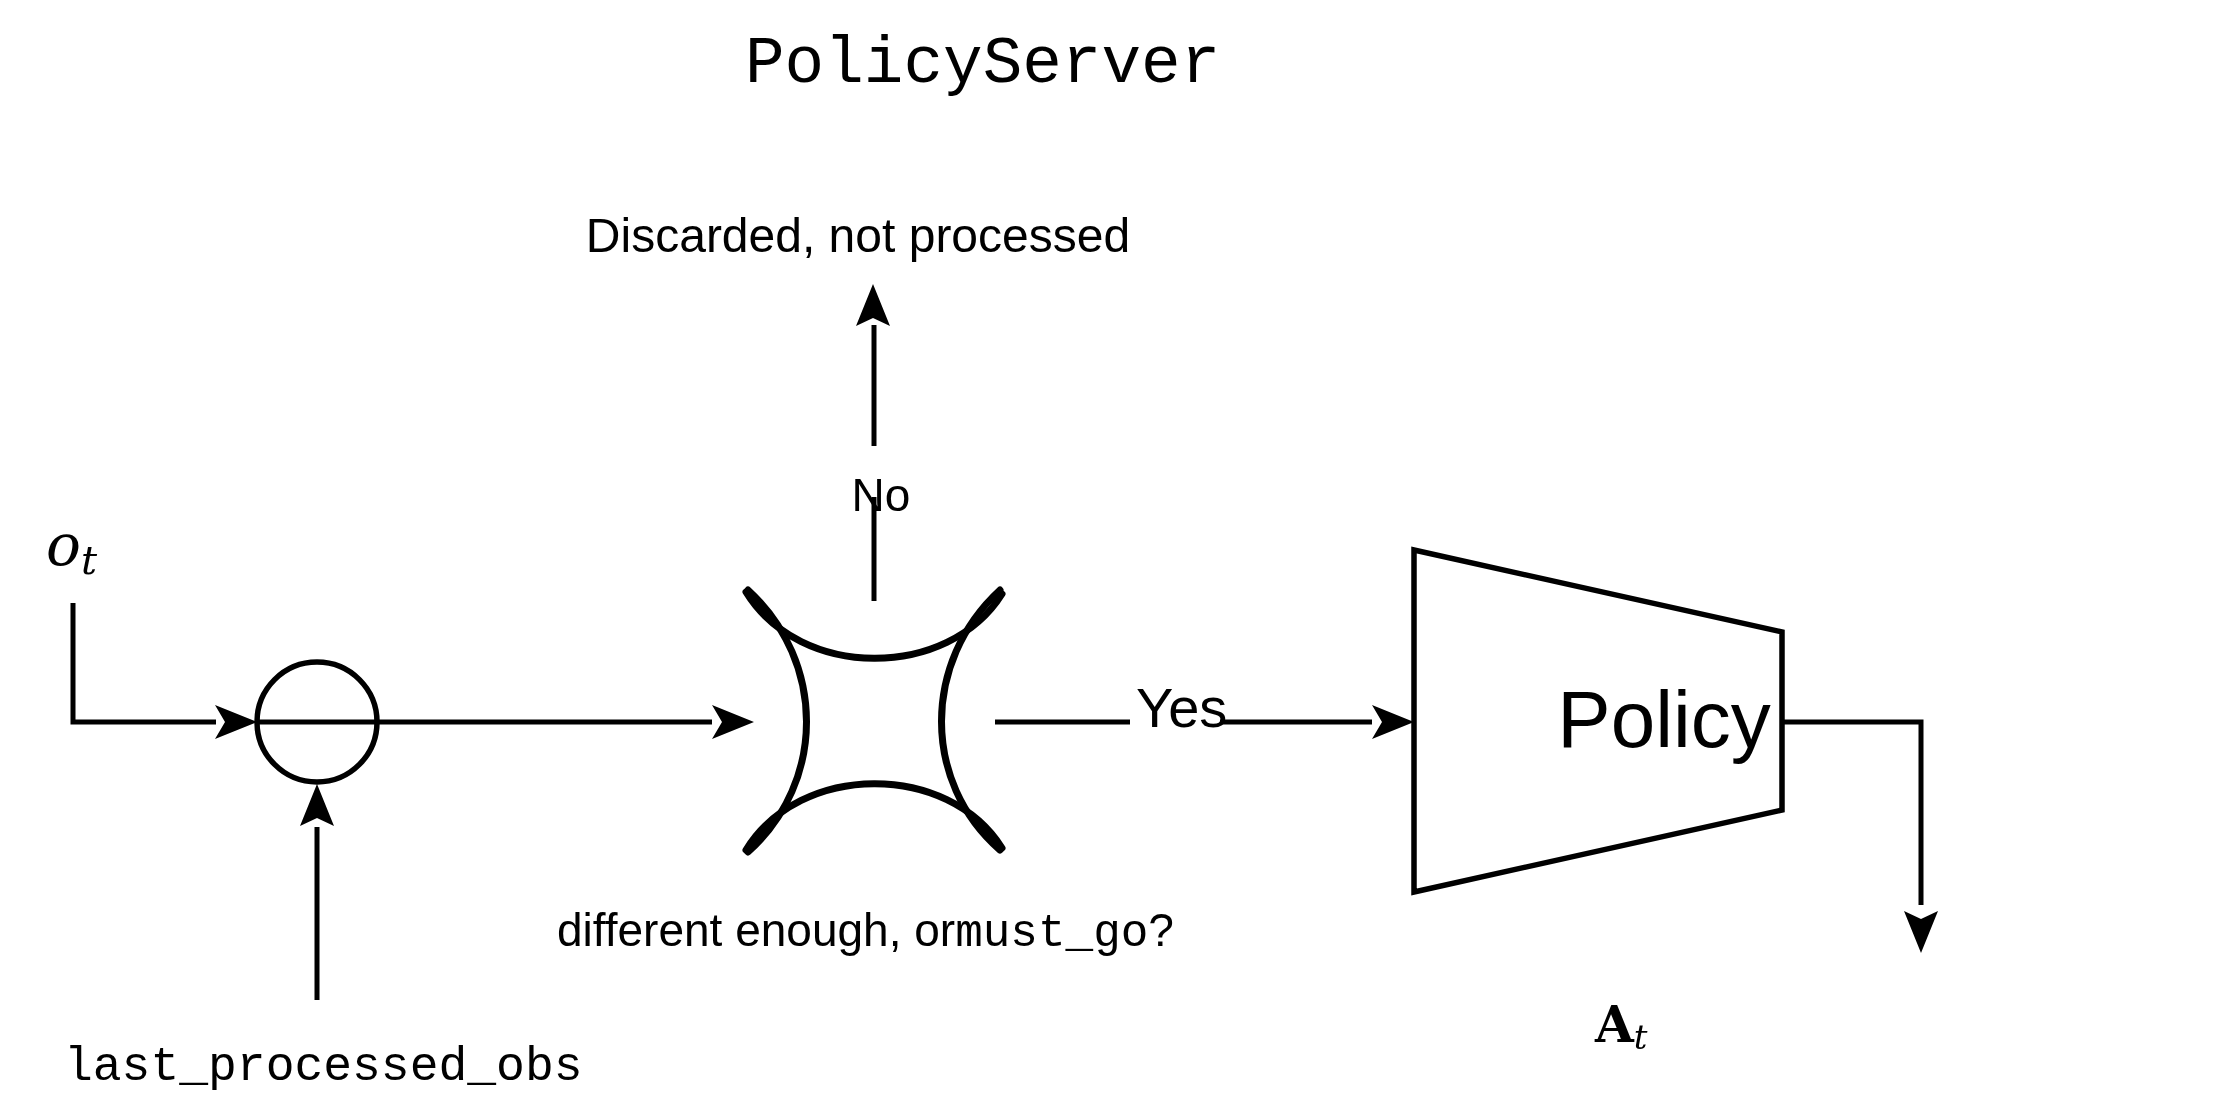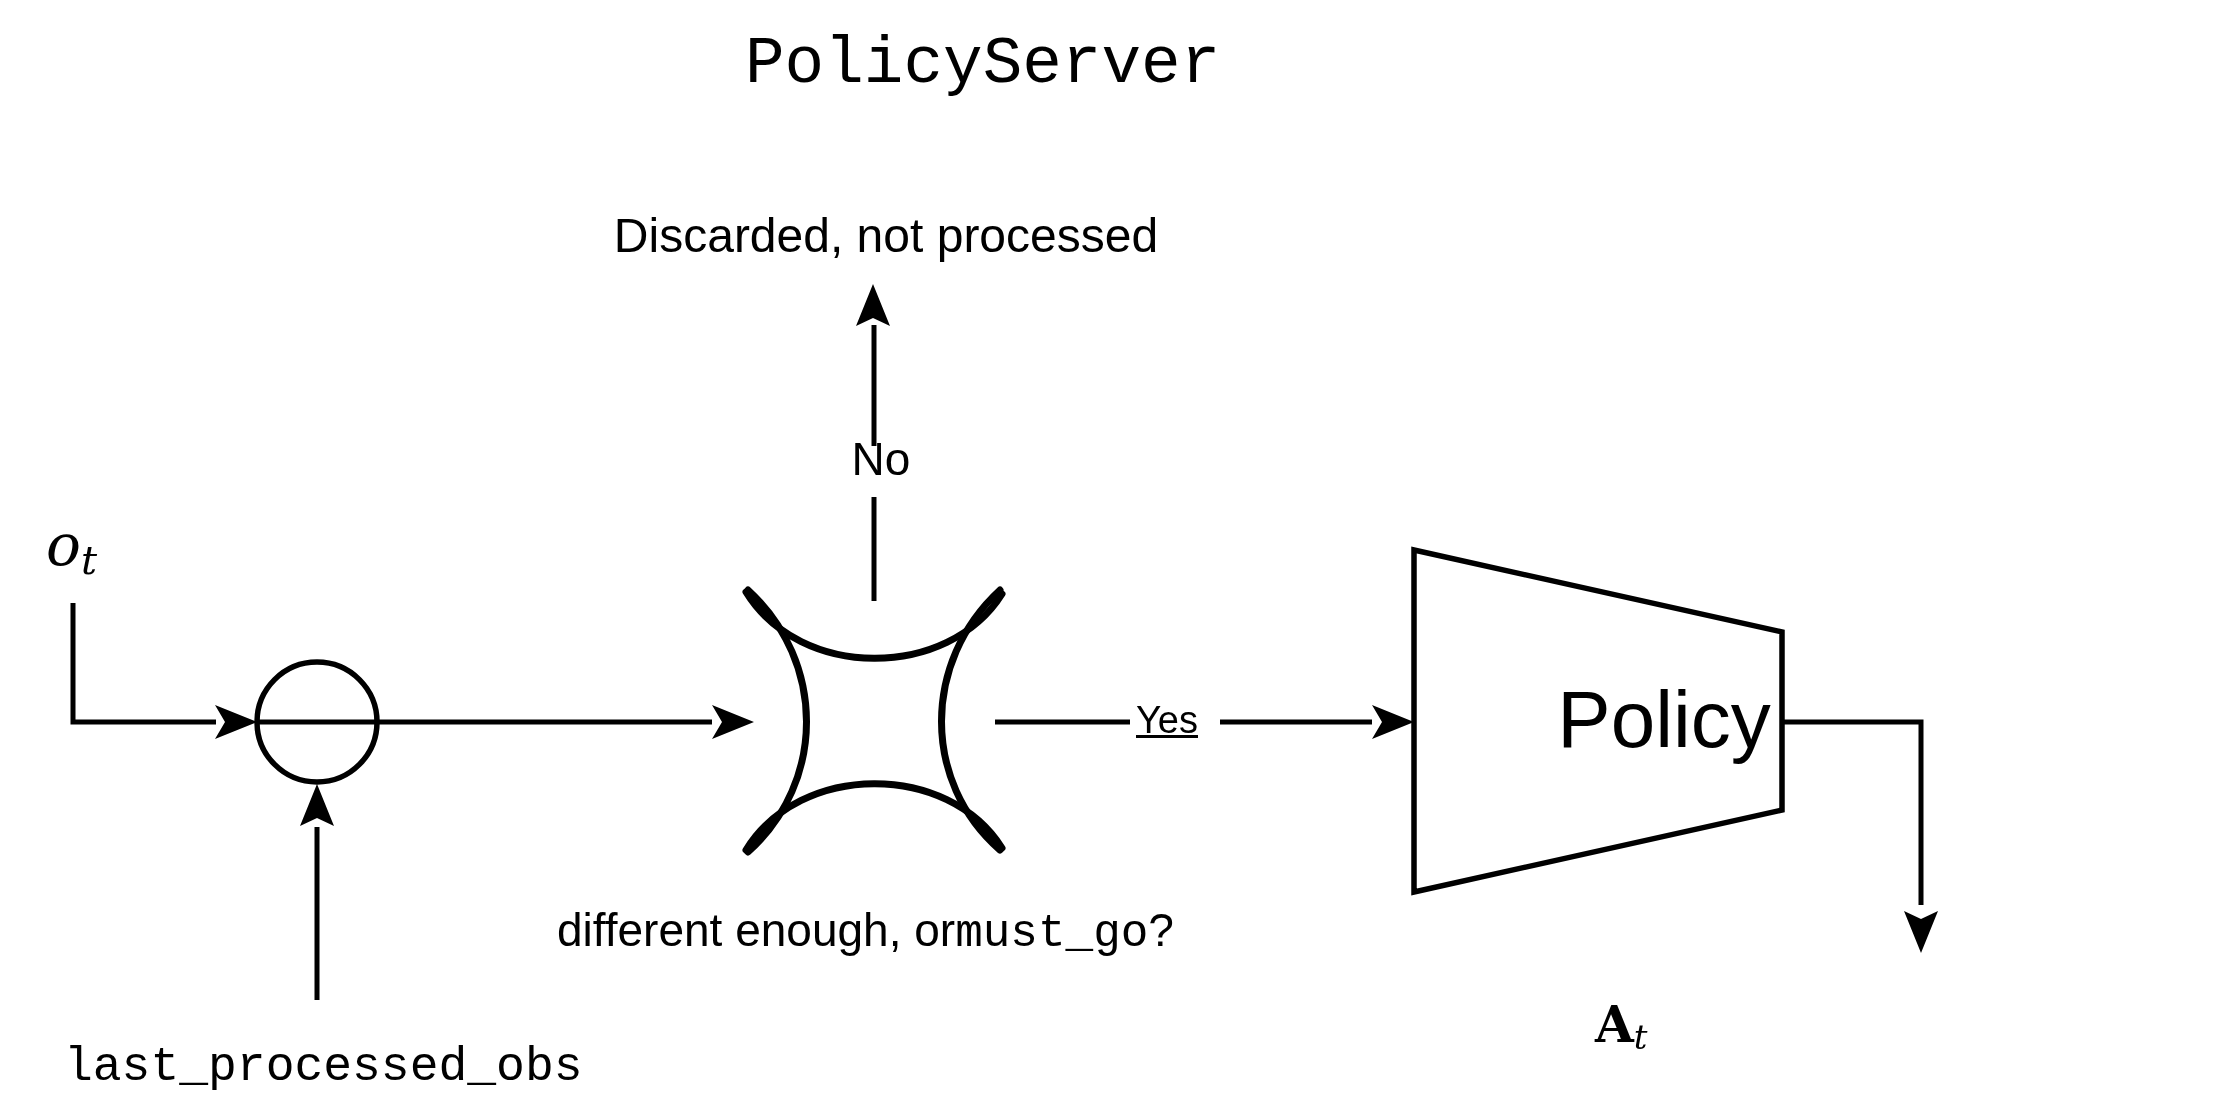--- a/index.html
+++ b/index.html
@@ -32,31 +32,29 @@
     left: 745px; top: 32px;
     font-family: "Liberation Mono", monospace;
     font-size: 66px;
     font-weight: 400;
     letter-spacing: 0px;
   }
   .discarded {
     left: 858px; top: 212px;
     transform: translateX(-50%);
     font-size: 48px;
-    margin-left: 28px;
   }
   .no-label {
-    left: 881px; top: 436px;
+    left: 881px; top: 472px;
     transform: translateX(-50%);
     font-size: 46px;
   }
   .yes-label {
-    left: 1136px; top: 701px;
-    font-size: 38px;
-    text-decoration: underline;
+    left: 1136px; top: 680px;
+    font-size: 56px;
   }
   .ot-label {
     left: 46px; top: 516px;
     font-family: "DejaVu Serif", serif;
     font-style: italic;
     font-size: 58px;
     display: flex;
     align-items: baseline;
   }
   .ot-label .sub {

